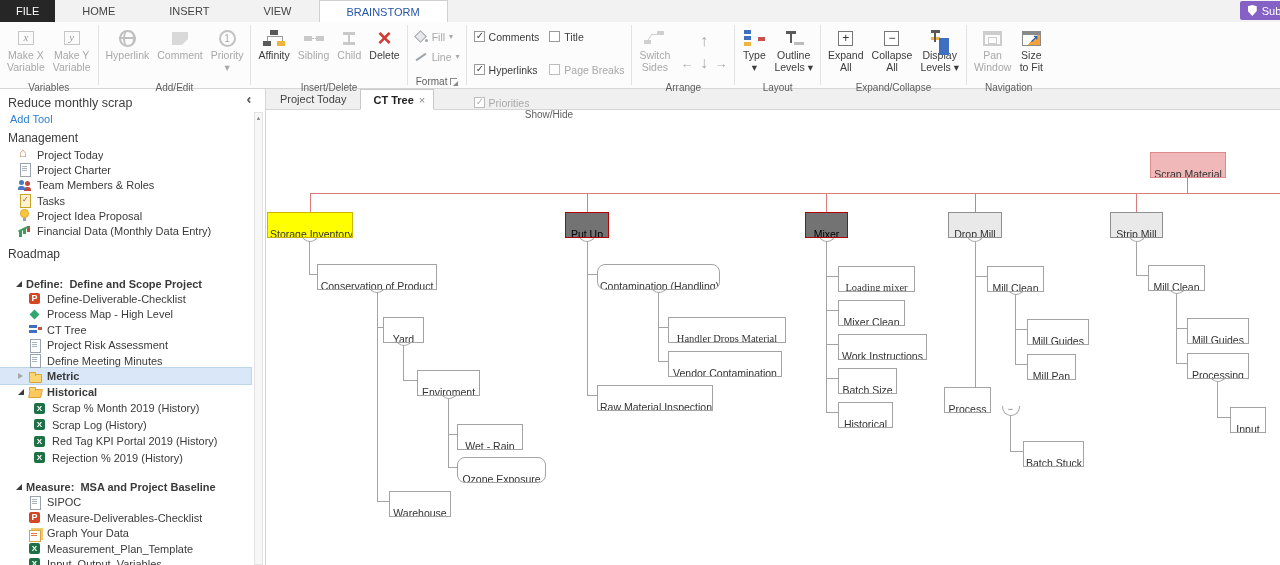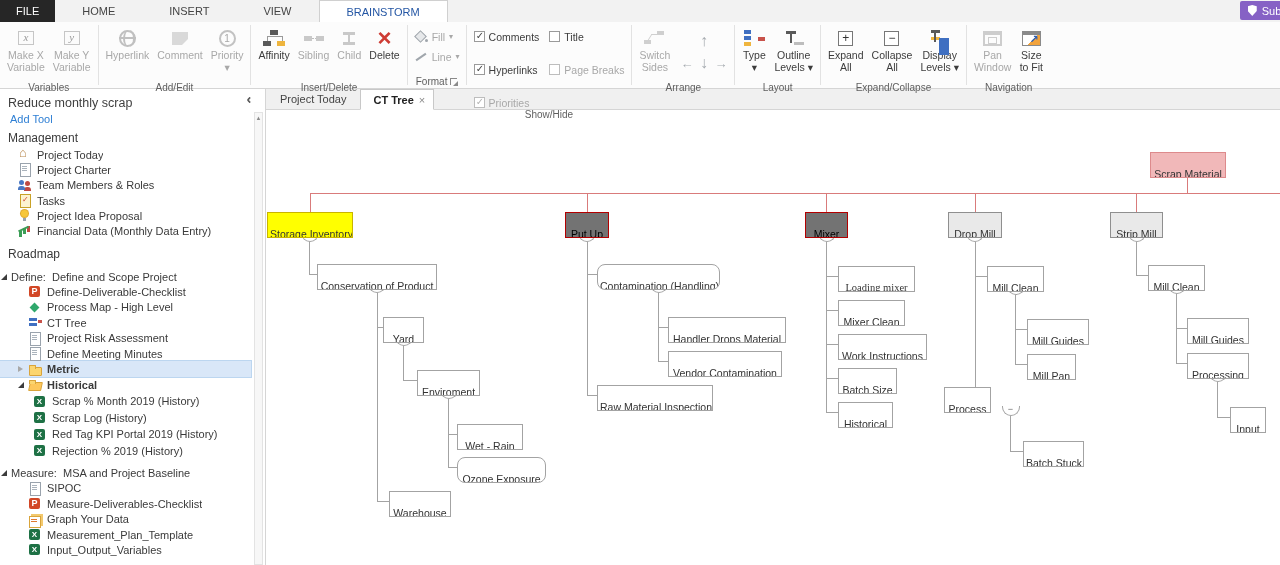--- a/index.html
+++ b/index.html
@@ -115,21 +115,21 @@
   .sb-head{position:relative;height:21px;padding:4px 8px 0}
   .sb-title{font-size:12.5px;color:#3f3f3f}
   .add-tool{font-size:11px;color:#2e7fd4;padding:3px 0 1px 10px}
   .sb-section{padding-left:8px;font-size:12px;height:17px;line-height:17px;margin-top:4px;color:#3a3a3a;white-space:pre}
   .sb-row{display:flex;align-items:center;font-size:11px;color:#3a3a3a;margin-right:14px}
   .sb-row span.lbl{white-space:pre;overflow:hidden}
   .kind-mtool{padding-left:18px;height:15.3px}
   .kind-tool{padding-left:28px;height:15.4px}
   .kind-subtool{padding-left:33px;height:16.6px}
   .kind-folder{padding-left:18px;height:15.8px;font-weight:bold}
-  .kind-phase{padding-left:1px;height:15.5px;font-weight:normal;margin-top:6px}
+  .kind-phase{padding-left:16px;height:15.5px;font-weight:bold;margin-top:13px}
   .sb-row.selected{background:#d9e7f8;outline:1px solid #bcd6f0}
   .gap5{width:5px;flex:none}
   .exp{width:10px;flex:none;display:flex;align-items:center}
   .exp-closed::before{content:"";width:0;height:0;border-top:3.5px solid transparent;border-bottom:3.5px solid transparent;border-left:5px solid #a8a8a8}
   .exp-open::before{content:"";width:0;height:0;border-style:solid;border-width:0 0 6px 6px;border-color:transparent transparent #3c3c3c transparent}
 
   
   .sb-scroll{position:absolute;right:2px;top:23px;bottom:0;width:9px;background:#f7f7f7;border:1px solid #e3e3e3}
   .sb-scroll .up{height:10px;text-align:center;font-size:6px;line-height:10px;color:#8a8a8a}
 
@@ -628,21 +628,21 @@
     <div class="node node-white" style="left: 317px; top: 264px; width: 120px; height: 20px; line-height: 18px;">Conservation of Product</div>
     <div class="minus" style="left: 394.5px; top: 336px;">−</div>
     <div class="node node-white" style="left: 383px; top: 317px; width: 41px; height: 20px; line-height: 18px;">Yard</div>
     <div class="minus" style="left: 439.5px; top: 389px;">−</div>
     <div class="node node-white" style="left: 417px; top: 370px; width: 63px; height: 20px; line-height: 18px;">Enviroment</div>
     <div class="node node-white" style="left: 457px; top: 424px; width: 66px; height: 20px; line-height: 18px;">Wet - Rain</div>
     <div class="node node-white" style="left: 457px; top: 457px; width: 89px; height: 20px; line-height: 18px; border-radius: 8px;">Ozone Exposure</div>
     <div class="node node-white" style="left: 389px; top: 491px; width: 62px; height: 20px; line-height: 18px;">Warehouse</div>
     <div class="minus" style="left: 649.5px; top: 283px;">−</div>
     <div class="node node-white" style="left: 597px; top: 264px; width: 123px; height: 20px; line-height: 18px; border-radius: 8px;">Contamination (Handling)</div>
-    <div class="node node-white" style="left: 668px; top: 317px; width: 118px; height: 20px; line-height: 18px;">Handler Drops Material</div>
+    <div class="node node-white" style="left: 668px; top: 317px; width: 118px; height: 20px; line-height: 18px; font-family: Liberation Serif, serif;">Handler Drops Material</div>
     <div class="node node-white" style="left: 668px; top: 351px; width: 114px; height: 20px; line-height: 18px;">Vendor Contamination</div>
     <div class="node node-white" style="left: 597px; top: 385px; width: 116px; height: 20px; line-height: 18px;">Raw Material Inspection</div>
     <div class="node node-white" style="left: 838px; top: 266px; width: 77px; height: 17px; line-height: 18px; font-family: Liberation Serif, serif;">Loading mixer</div>
     <div class="node node-white" style="left: 838px; top: 300px; width: 67px; height: 20px; line-height: 18px;">Mixer Clean</div>
     <div class="node node-white" style="left: 838px; top: 334px; width: 89px; height: 20px; line-height: 18px;">Work Instructions</div>
     <div class="node node-white" style="left: 838px; top: 368px; width: 59px; height: 20px; line-height: 18px;">Batch Size</div>
     <div class="node node-white" style="left: 838px; top: 402px; width: 55px; height: 20px; line-height: 18px;">Historical</div>
     <div class="minus" style="left: 1006.5px; top: 285px;">−</div>
     <div class="node node-white" style="left: 987px; top: 266px; width: 57px; height: 20px; line-height: 18px;">Mill Clean</div>
     <div class="node node-white" style="left: 1027px; top: 319px; width: 62px; height: 20px; line-height: 18px;">Mill Guides</div>

